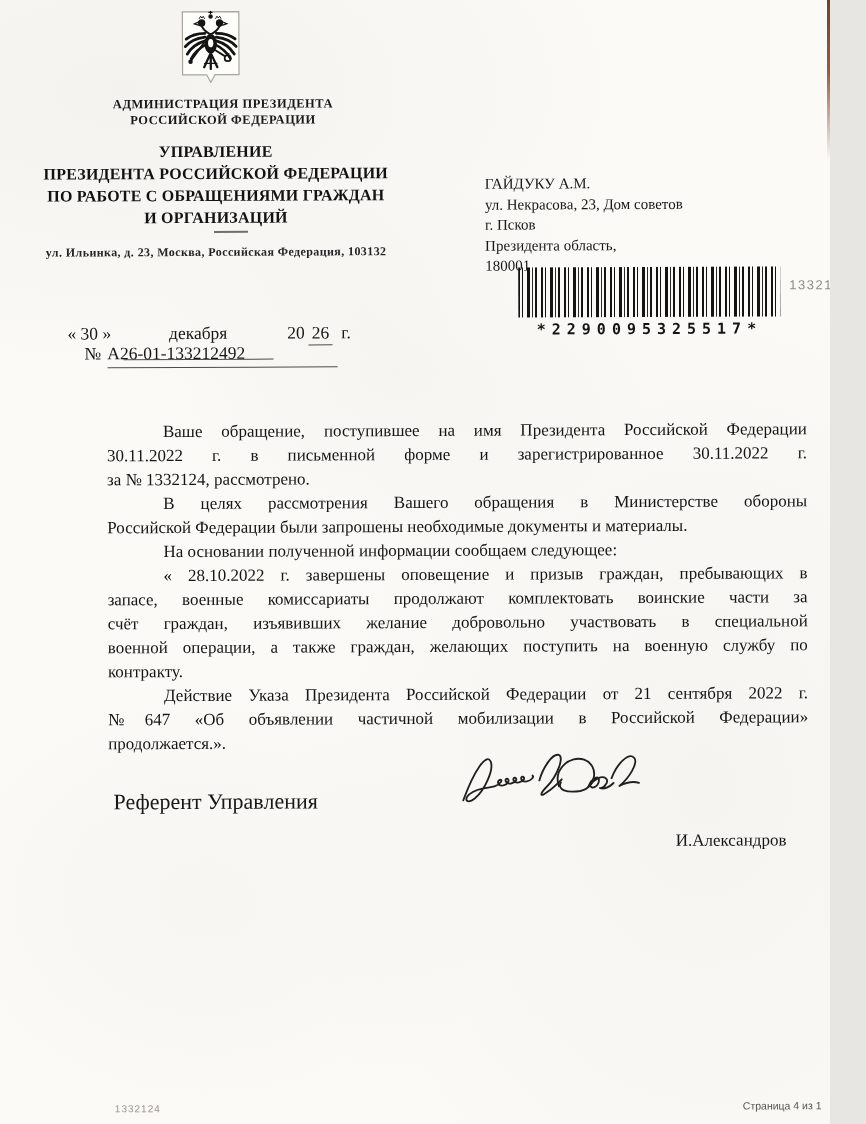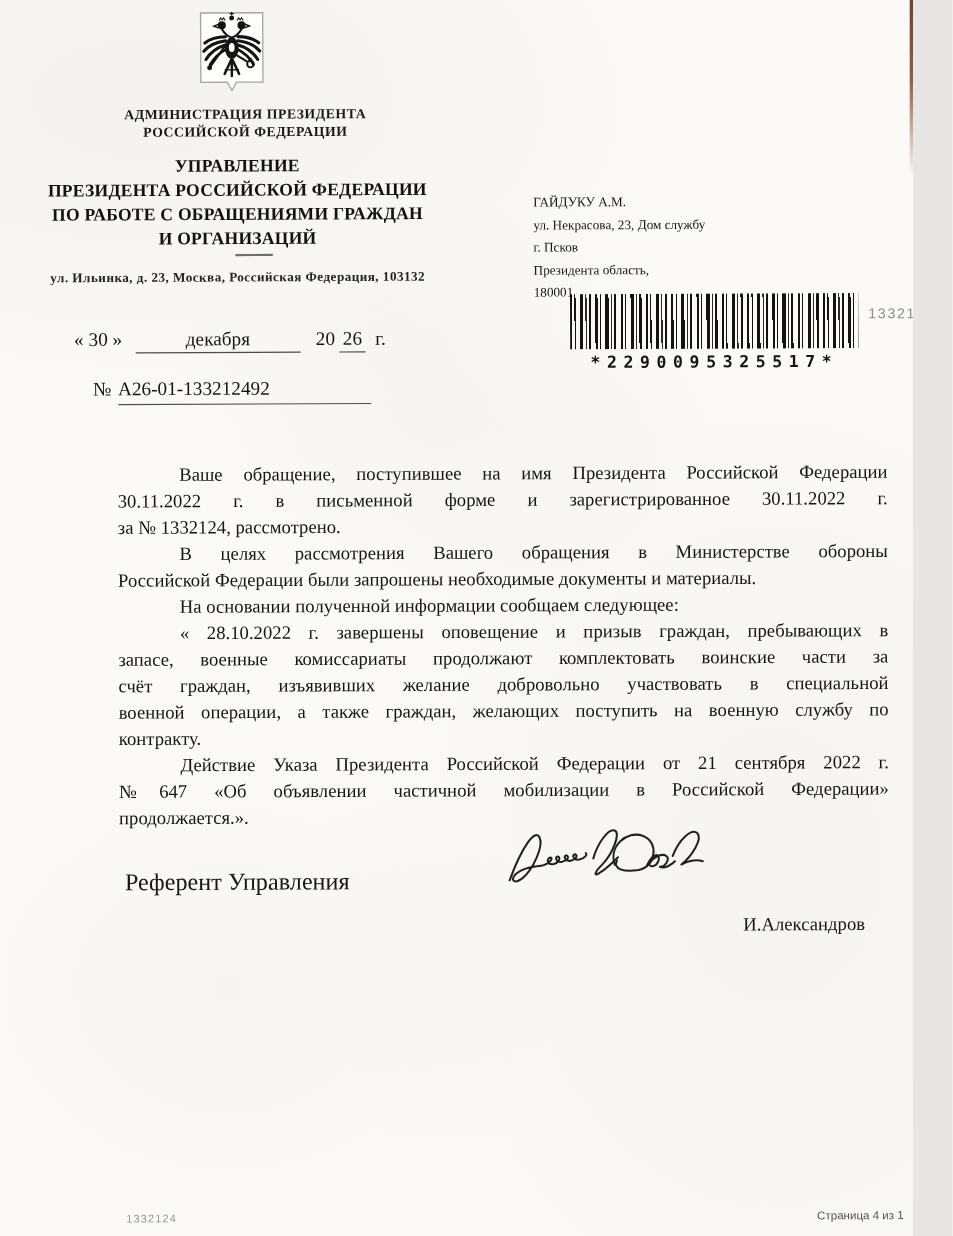--- a/index.html
+++ b/index.html
@@ -31,40 +31,40 @@
   
   .org-small { left:30px; top:95px; width:385px; text-align:center;
     font-weight:bold; font-size:12.5px; line-height:16px; letter-spacing:.5px; color:#191919; }
   .org-main  { left:15px; top:140px; width:400px; text-align:center;
     font-weight:bold; font-size:16px; line-height:22px; letter-spacing:.2px; color:#121212; }
   .divider-dash { left:213px; top:230px; width:34px; height:2px; background:#70706a; }
   .address { left:25px; top:244px; width:380px; text-align:center;
     font-weight:bold; font-size:12px; letter-spacing:.4px; color:#242424; }
 
   
-  .recipient { left:484px; top:174px; font-size:12px; line-height:20.5px; color:#181818; }
+  .recipient { left:484px; top:174px; font-size:15px; line-height:20.5px; color:#181818; }
 
   
   .barcode { left:517px; top:268px; width:262px; height:50px;
     background:repeating-linear-gradient(90deg,
       #131313 0 2px, transparent 2px 4px,
       #131313 4px 5px, transparent 5px 9px,
       #131313 9px 12px, transparent 12px 14px,
       #2a2a2a 14px 15px, transparent 15px 17px,
       #131313 17px 19px, transparent 19px 23px); }
   .barcode-digits { left:510px; top:321px; width:276px; text-align:center;
     font-family:"DejaVu Sans Mono", monospace; font-weight:bold;
     font-size:15px; letter-spacing:6px; color:#141414; white-space:nowrap; }
   .barcode-side-number { left:788px; top:279px; font-family:"Liberation Sans", sans-serif;
     font-size:13px; letter-spacing:1.5px; color:#8f8d86; }
 
   
   .dateline { left:66px; top:297px; font-size:17.5px; white-space:nowrap; color:#161616; }
   .dateline .blank { display:inline-block; width:150px; margin-left:12px;
-    border-bottom:1.5px solid #4c4c48; text-align:center; padding-bottom:1px; }
+    border-bottom:1.5px solid #4c4c48; text-align:center; padding-bottom:15px;margin-top:25px; }
   .dateline .c20 { margin-left:14px; }
   .dateline .y22 { display:inline-block; margin-left:4px; padding:0 3px 1px;
     border-bottom:1.5px solid #4c4c48; }
   .dateline .gdot { margin-left:9px; }
   .refline { left:83px; top:342px; font-size:17.5px; color:#161616; }
   .refline .num { display:inline-block; margin-left:6px; padding:0 92px 3px 0;
     border-bottom:1.5px solid #4c4c48; }
 
   
   .body-text { left:105px; top:419px; width:700px;
@@ -141,21 +141,21 @@
       <div>УПРАВЛЕНИЕ</div>
       <div>ПРЕЗИДЕНТА РОССИЙСКОЙ ФЕДЕРАЦИИ</div>
       <div>ПО РАБОТЕ С ОБРАЩЕНИЯМИ ГРАЖДАН</div>
       <div>И ОРГАНИЗАЦИЙ</div>
     </div>
     <div class="abs divider-dash"></div>
     <div class="abs address">ул. Ильинка, д. 23, Москва, Российская Федерация, 103132</div>
 
     <div class="abs recipient">
       <div>ГАЙДУКУ А.М.</div>
-      <div>ул. Некрасова, 23, Дом службу</div>
+      <div>ул. Некрасова, 23, Дом советов</div>
       <div>г. Псков</div>
       <div>Президента область,</div>
       <div>180001</div>
     </div>
 
     <div class="abs barcode"></div>
     <div class="abs barcode-digits">*2290095325517*</div>
     <div class="abs barcode-side-number">1332124</div>
 
     <div class="abs dateline">

